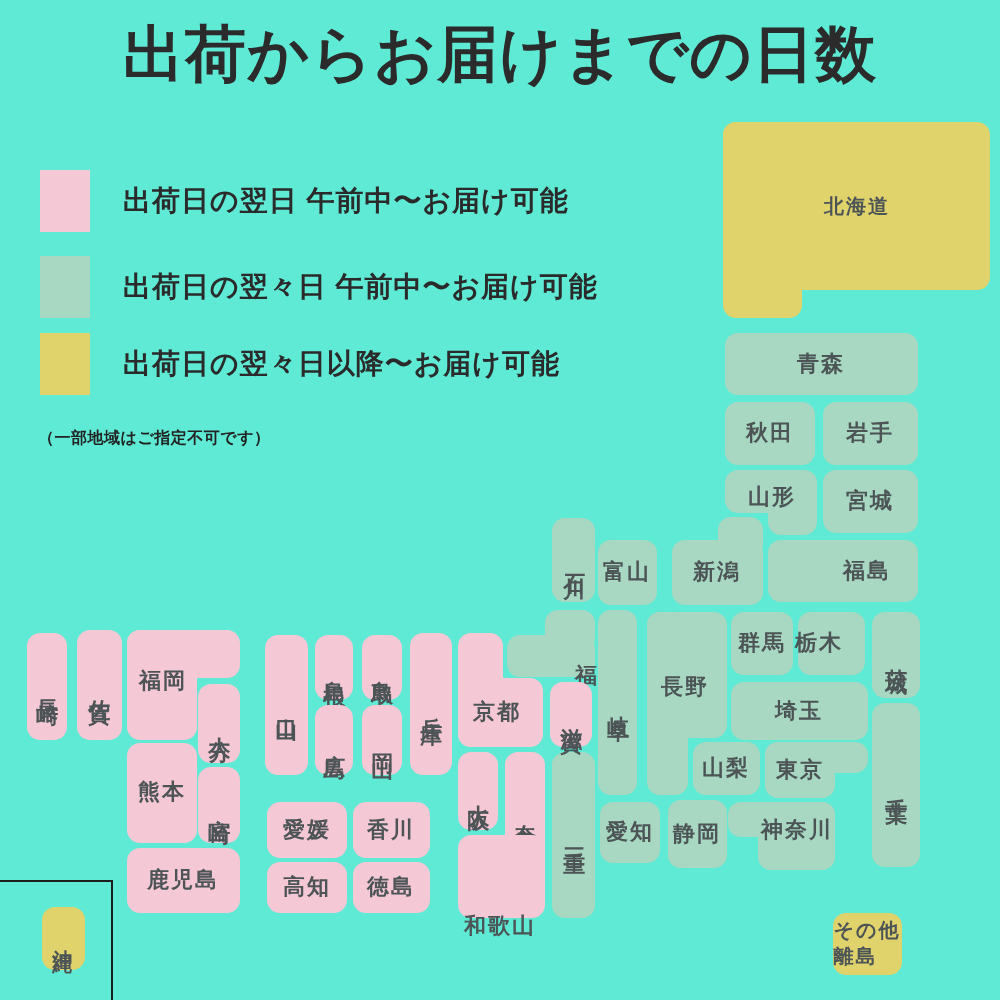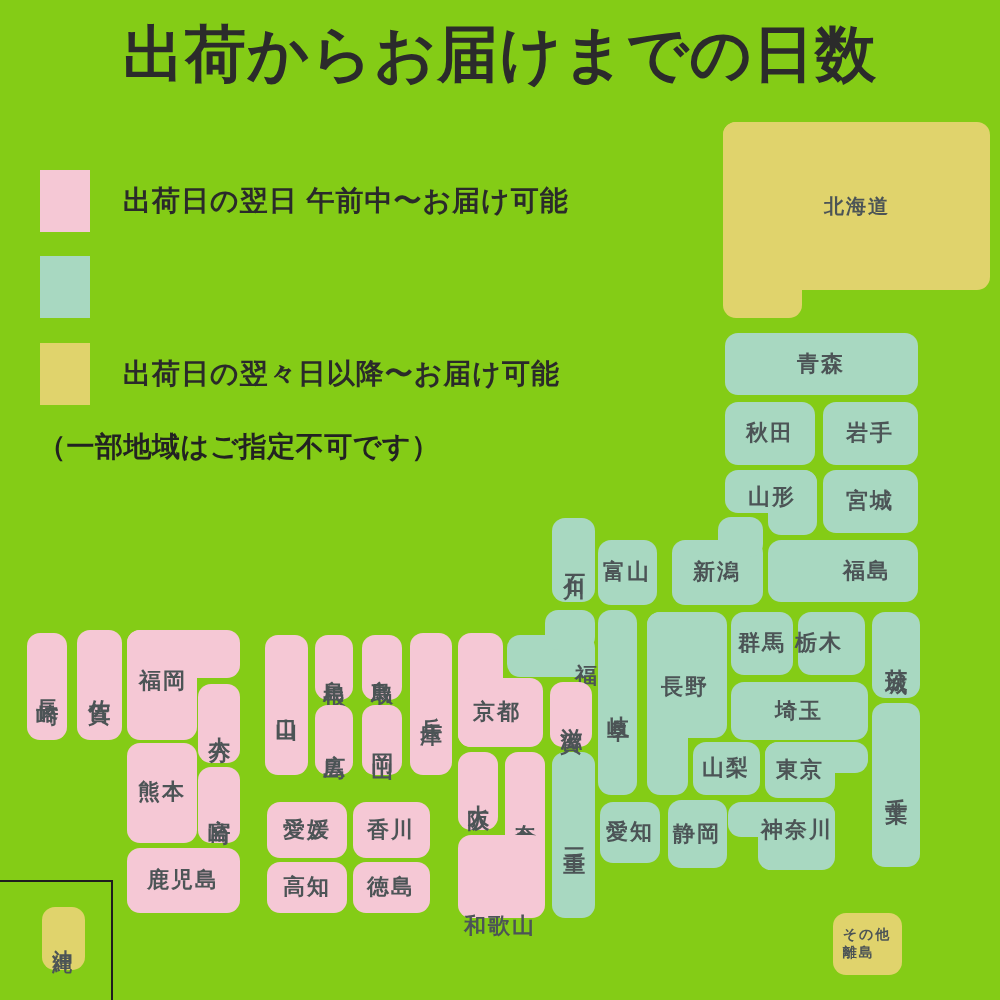--- a/index.html
+++ b/index.html
@@ -1,40 +1,40 @@
 <!DOCTYPE html>
 <html><head>
 <meta charset="utf-8">
 <style>
   * { margin:0; padding:0; box-sizing:border-box; }
   html,body { background:#ffffff; }
   .canvas {
     position:relative; width:1000px; height:1000px;
-    background:#84cc16; overflow:hidden;
+    background:#5eead4; overflow:hidden;
     font-family:"Liberation Sans","DejaVu Sans",sans-serif;
   }
   .title {
     position:absolute; top:14px; left:0; right:0;
     text-align:center; font-size:61px; font-weight:800;
     letter-spacing:1px; color:#2b2b2b; white-space:nowrap;
   }
   .legend { position:absolute; left:0; top:0; }
   .legend-row {
     position:absolute; left:40px; display:flex; align-items:center; height:62px;
   }
   .swatch {
     display:inline-block; width:50px; height:62px; flex:0 0 50px;
   }
   .legend-label {
     margin-left:33px; font-size:28px; font-weight:700;
     color:#2a2a2a; letter-spacing:1px; white-space:nowrap;
   }
   .note {
     position:absolute; left:38px; top:428px;
-    font-size:28px; font-weight:700; color:#222222; letter-spacing:0.5px;
+    font-size:16px; font-weight:700; color:#222222; letter-spacing:0.5px;
   }
   .map { position:absolute; left:0; top:0; width:796px; height:1000px; }
   .tile { position:absolute; border-radius:13px; }
   .tile-label {
     position:absolute; transform:translate(-50%,-50%);
     font-size:22px; font-weight:600; color:#4c5456;
     letter-spacing:2px; white-space:nowrap; text-align:left; line-height:1.3;
   }
   .tile-label.v {
     writing-mode:vertical-rl; text-orientation:upright; letter-spacing:4px;
@@ -49,22 +49,23 @@
 
 <div class="canvas">
   <h1 class="title">出荷からお届けまでの日数</h1>
   <div class="legend">
       <div class="legend-row" style="top: 170px;">
         <span class="swatch" style="background: rgb(245, 200, 213);"></span>
         <span class="legend-label">出荷日の翌日 午前中〜お届け可能</span>
       </div>
       <div class="legend-row" style="top: 256px;">
         <span class="swatch" style="background: rgb(168, 216, 193);"></span>
+        <span class="legend-label">出荷日の翌々日 午前中〜お届け可能</span>
       </div>
-      <div class="legend-row" style="top: 343px; text-align: right;">
+      <div class="legend-row" style="top: 333px; text-align: right;">
         <span class="swatch" style="background: rgb(224, 211, 108);"></span>
         <span class="legend-label">出荷日の翌々日以降〜お届け可能</span>
       </div>
     </div>
   <div class="note">（一部地域はご指定不可です）</div>
   <div class="map">
     <div class="okinawa-frame" style="left: -4px; top: 880px; width: 117px; height: 130px;"></div>
   <div class="tile" style="left: 723px; top: 122px; width: 267px; height: 168px; background: rgb(224, 211, 108);"></div>
       <div class="tile" style="left: 723px; top: 122px; width: 79px; height: 196px; background: rgb(224, 211, 108);"></div>
       <div class="tile-label" style="left: 857px; top: 206px; font-size: 20px;">北海道</div>
@@ -162,18 +163,18 @@
       <div class="tile-label v" style="left: 219px; top: 723px;">大分</div>
       <div class="tile" style="left: 127px; top: 743px; width: 70px; height: 100px; background: rgb(245, 200, 213);"></div>
       <div class="tile-label" style="left: 162px; top: 792px;">熊本</div>
       <div class="tile" style="left: 198px; top: 767px; width: 42px; height: 76px; background: rgb(245, 200, 213);"></div>
       <div class="tile-label v" style="left: 219px; top: 805px;">宮崎</div>
       <div class="tile" style="left: 127px; top: 848px; width: 113px; height: 65px; background: rgb(245, 200, 213);"></div>
       <div class="tile-label" style="left: 183px; top: 880px;">鹿児島</div>
       <div class="tile" style="left: 42px; top: 907px; width: 43px; height: 63px; background: rgb(224, 211, 108);"></div>
       <div class="tile-label v" style="left: 63px; top: 938px; font-size: 20px;">沖縄</div>
       <div class="tile" style="left: 833px; top: 913px; width: 69px; height: 62px; background: rgb(224, 211, 108);"></div>
-      <div class="tile-label" style="left: 867px; top: 943px; font-size: 14px;">
+      <div class="tile-label" style="left: 867px; top: 943px; font-size: 20px;">
         <div>その他</div>
         <div>離島</div>
       </div>
     </div>
 </div>
 
 </body></html>

